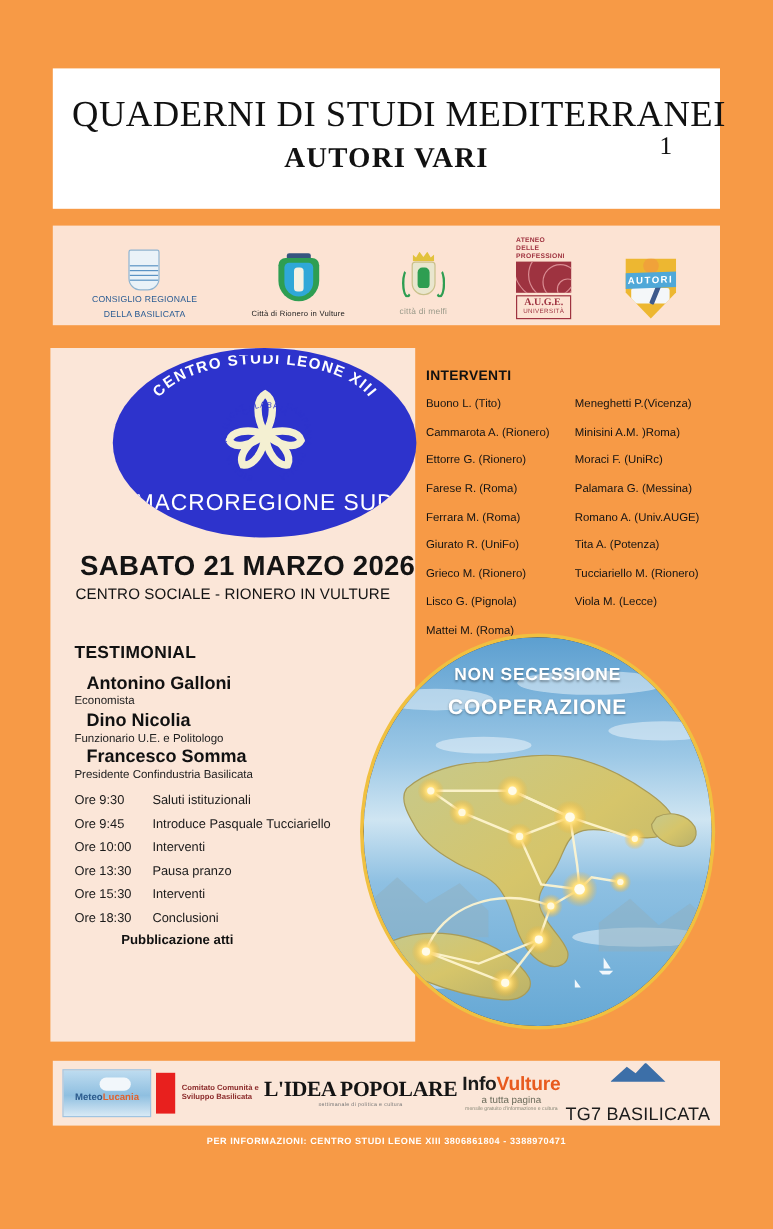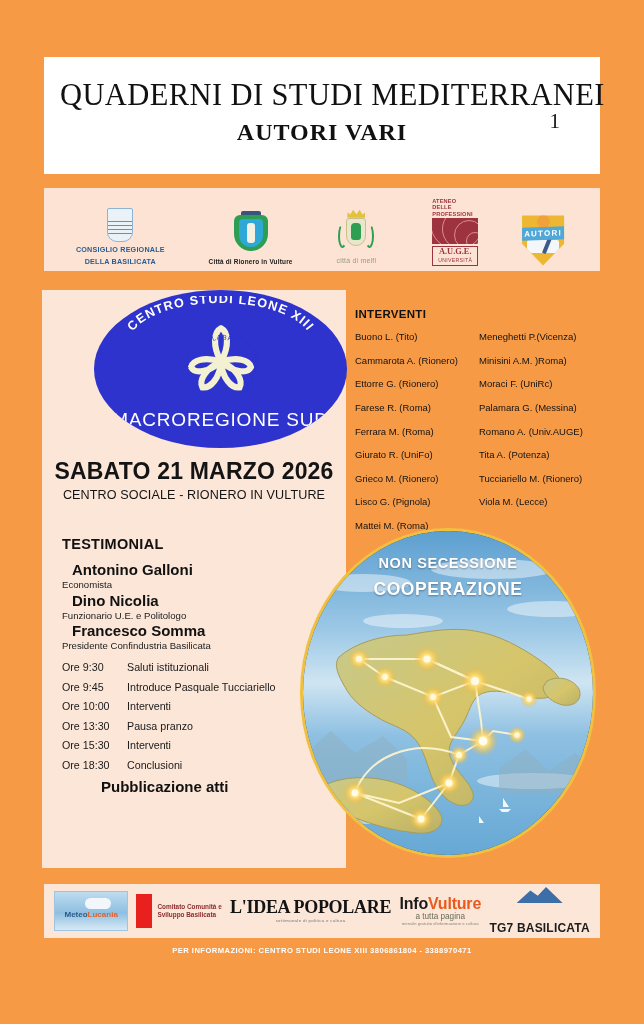--- a/index.html
+++ b/index.html
@@ -67,21 +67,21 @@
     align-items: center;
     justify-content: space-around;
     padding: 0 10px;
   }
   .logo-cell {
     display: flex; flex-direction: column;
     align-items: center; justify-content: flex-end;
     height: 72px;
   }
   .logo-cell .cap {
-    font-size: 7.2px; font-weight: bold;
+    font-size: 7.2px; font-weight: normal;
     color: #2A5C93; text-align: center;
     line-height: 1.25; margin-top: 3px;
     letter-spacing: 0.2px;
   }
   .logo-cell .cap.dark { color: #1a1a1a; font-size: 6.4px; }
   .logo-cell .cap.gray { color: #9a9a8a; font-size: 7px; font-weight: normal; }
 
   
   .shield-bas {
     width: 26px; height: 34px;
@@ -200,21 +200,21 @@
   .oval-bottom {
     position: absolute; left: 0; bottom: 17px; width: 100%;
     text-align: center; color: #fff;
     font-size: 19px; letter-spacing: 0.8px;
   }
   .flower { position: absolute; left: 83px; top: 26px; width: 88px; height: 88px; }
 
   
   .date-main {
     position: absolute; left: 0; top: 168px; width: 304px;
-    text-align: center; font-weight: bold; font-size: 23px;
+    text-align: right; font-weight: bold; font-size: 23px;
     color: #141414; letter-spacing: 0.2px;
   }
   .date-sub {
     position: absolute; left: 0; top: 198px; width: 304px;
     text-align: center; font-weight: normal; font-size: 12.6px;
     color: #141414; letter-spacing: 0.1px;
   }
 
   
   .testimonial { position: absolute; left: 20px; top: 246px; width: 284px; }
@@ -222,21 +222,21 @@
     font-size: 14.5px; font-weight: bold; color: #111;
     letter-spacing: 0.3px; margin-bottom: 10px;
   }
   .t-name { font-size: 15px; font-weight: bold; color: #111; line-height: 1.12; margin-left: 10px; }
   .t-role { font-size: 9.6px; color: #222; line-height: 1.35; margin-bottom: 1px; }
 
   
   .schedule { position: absolute; left: 20px; top: 371px; width: 284px; }
   .sch-row { display: flex; font-size: 10.7px; color: #1a1a1a; margin-bottom: 7.5px; }
   .sch-time { width: 65px; flex: none; }
-  .sch-note { font-size: 15px; font-weight: bold; color: #111; margin-top: 2px; padding-left: 39px; }
+  .sch-note { font-size: 11px; font-weight: bold; color: #111; margin-top: 2px; padding-left: 39px; }
 
   
   .interventi {
     position: absolute; left: 355px; top: 308px; width: 248px;
   }
   .interventi h3 {
     font-size: 11.5px; font-weight: bold; color: #111;
     letter-spacing: 0.3px; margin-bottom: 12px;
   }
   .int-cols { display: flex; }
@@ -307,21 +307,21 @@
   .infovulture b { font-size: 16px; color: #1B1B1B; letter-spacing: -0.2px; }
   .infovulture b em { color: #E85A1E; font-style: normal; }
   .infovulture .l2 { font-size: 8.2px; color: #6A6A5A; margin-top: 1px; }
   .infovulture .l3 { font-size: 4.3px; color: #8a8a7a; margin-top: 1px; }
   .tg7 { text-align: center; }
   .tg7 .mtn {
     width: 46px; height: 16px; margin: 0 auto 2px;
     background: #3C6FA8;
     clip-path: polygon(0 100%, 30% 22%, 46% 55%, 64% 0, 100% 100%);
   }
-  .tg7 .lbl { font-size: 12px; font-weight: bold; color: #1c1c1c; letter-spacing: .2px; margin-top: 18px; }
+  .tg7 .lbl { font-size: 15px; font-weight: normal; color: #1c1c1c; letter-spacing: .2px; margin-top: 18px; }
 
   
   .info-strip {
     position: absolute; left: 0; top: 946px; width: 644px;
     text-align: center; color: #FFFFFF;
     font-size: 7.6px; font-weight: bold; letter-spacing: 0.45px;
   }
 </style>
 </head>
 <body>

